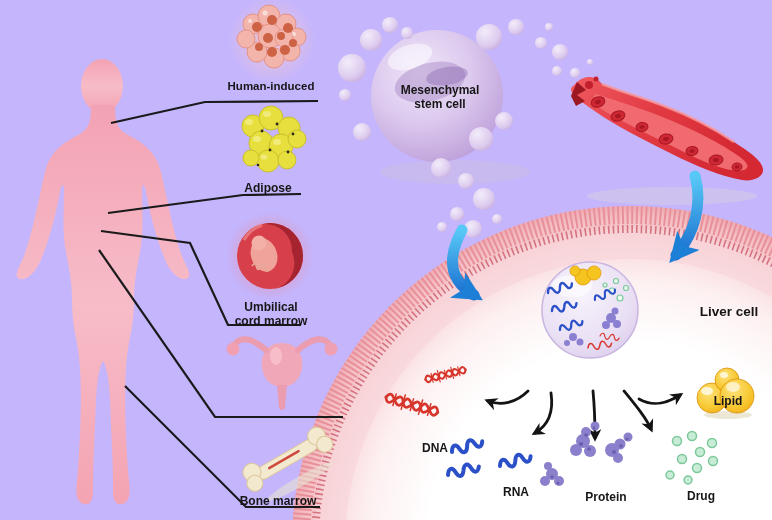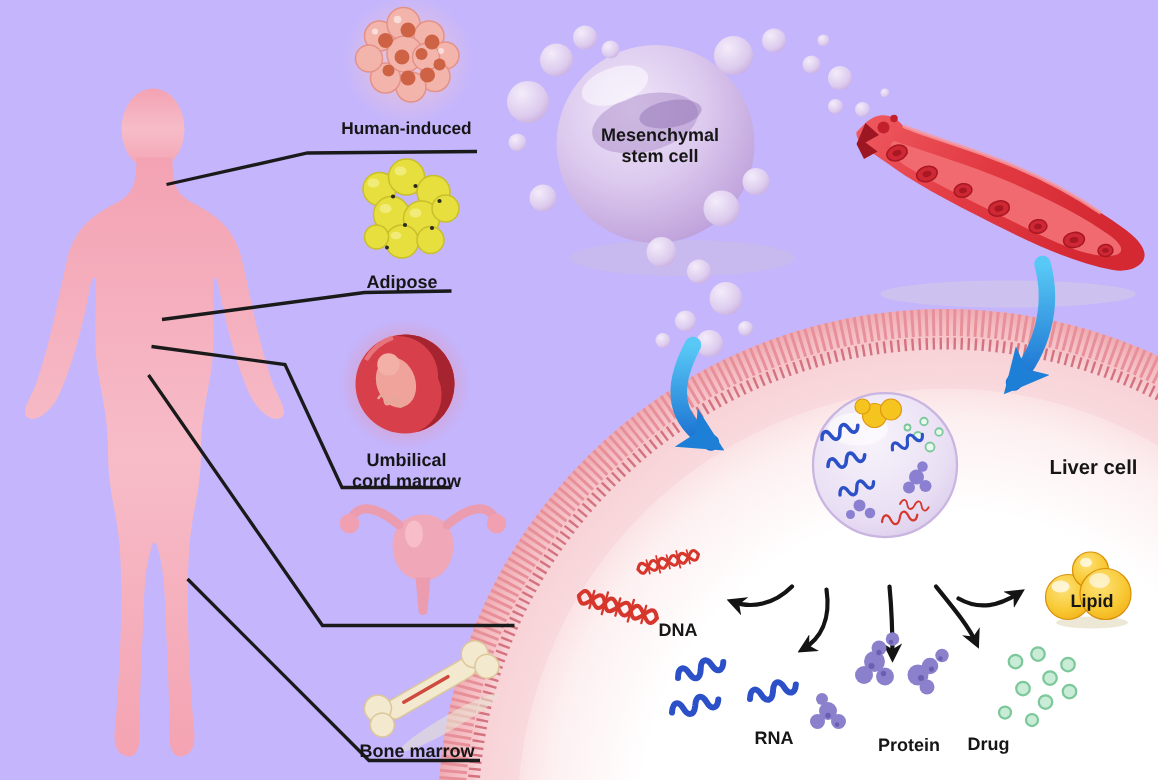--- a/index.html
+++ b/index.html
@@ -417,29 +417,29 @@
   <div class="label s12" style="left:440px;top:97px;width:100px;">
     <span>Mesenchymal</span>
     <span>stem cell</span>
   </div>
 
   <div class="label s13" style="left:729px;top:312px;width:110px;">
     <span>Liver cell</span>
   </div>
 
 
-  <div class="label s12" style="left:435px;top:420px;width:60px;text-align:right;">
+  <div class="label s12" style="left:435px;top:448px;width:60px;">
     <span>DNA</span>
   </div>
   <div class="label s12" style="left:516px;top:492px;width:60px;">
     <span>RNA</span>
   </div>
   <div class="label s12" style="left:606px;top:497px;width:80px;">
     <span>Protein</span>
   </div>
-  <div class="label s12" style="left:659px;top:496px;width:60px;">
+  <div class="label s12" style="left:701px;top:496px;width:60px;">
     <span>Drug</span>
   </div>
   <div class="label s12" style="left:728px;top:401px;width:60px;">
     <span>Lipid</span>
   </div>
 
 </div>
 
 </body></html>

